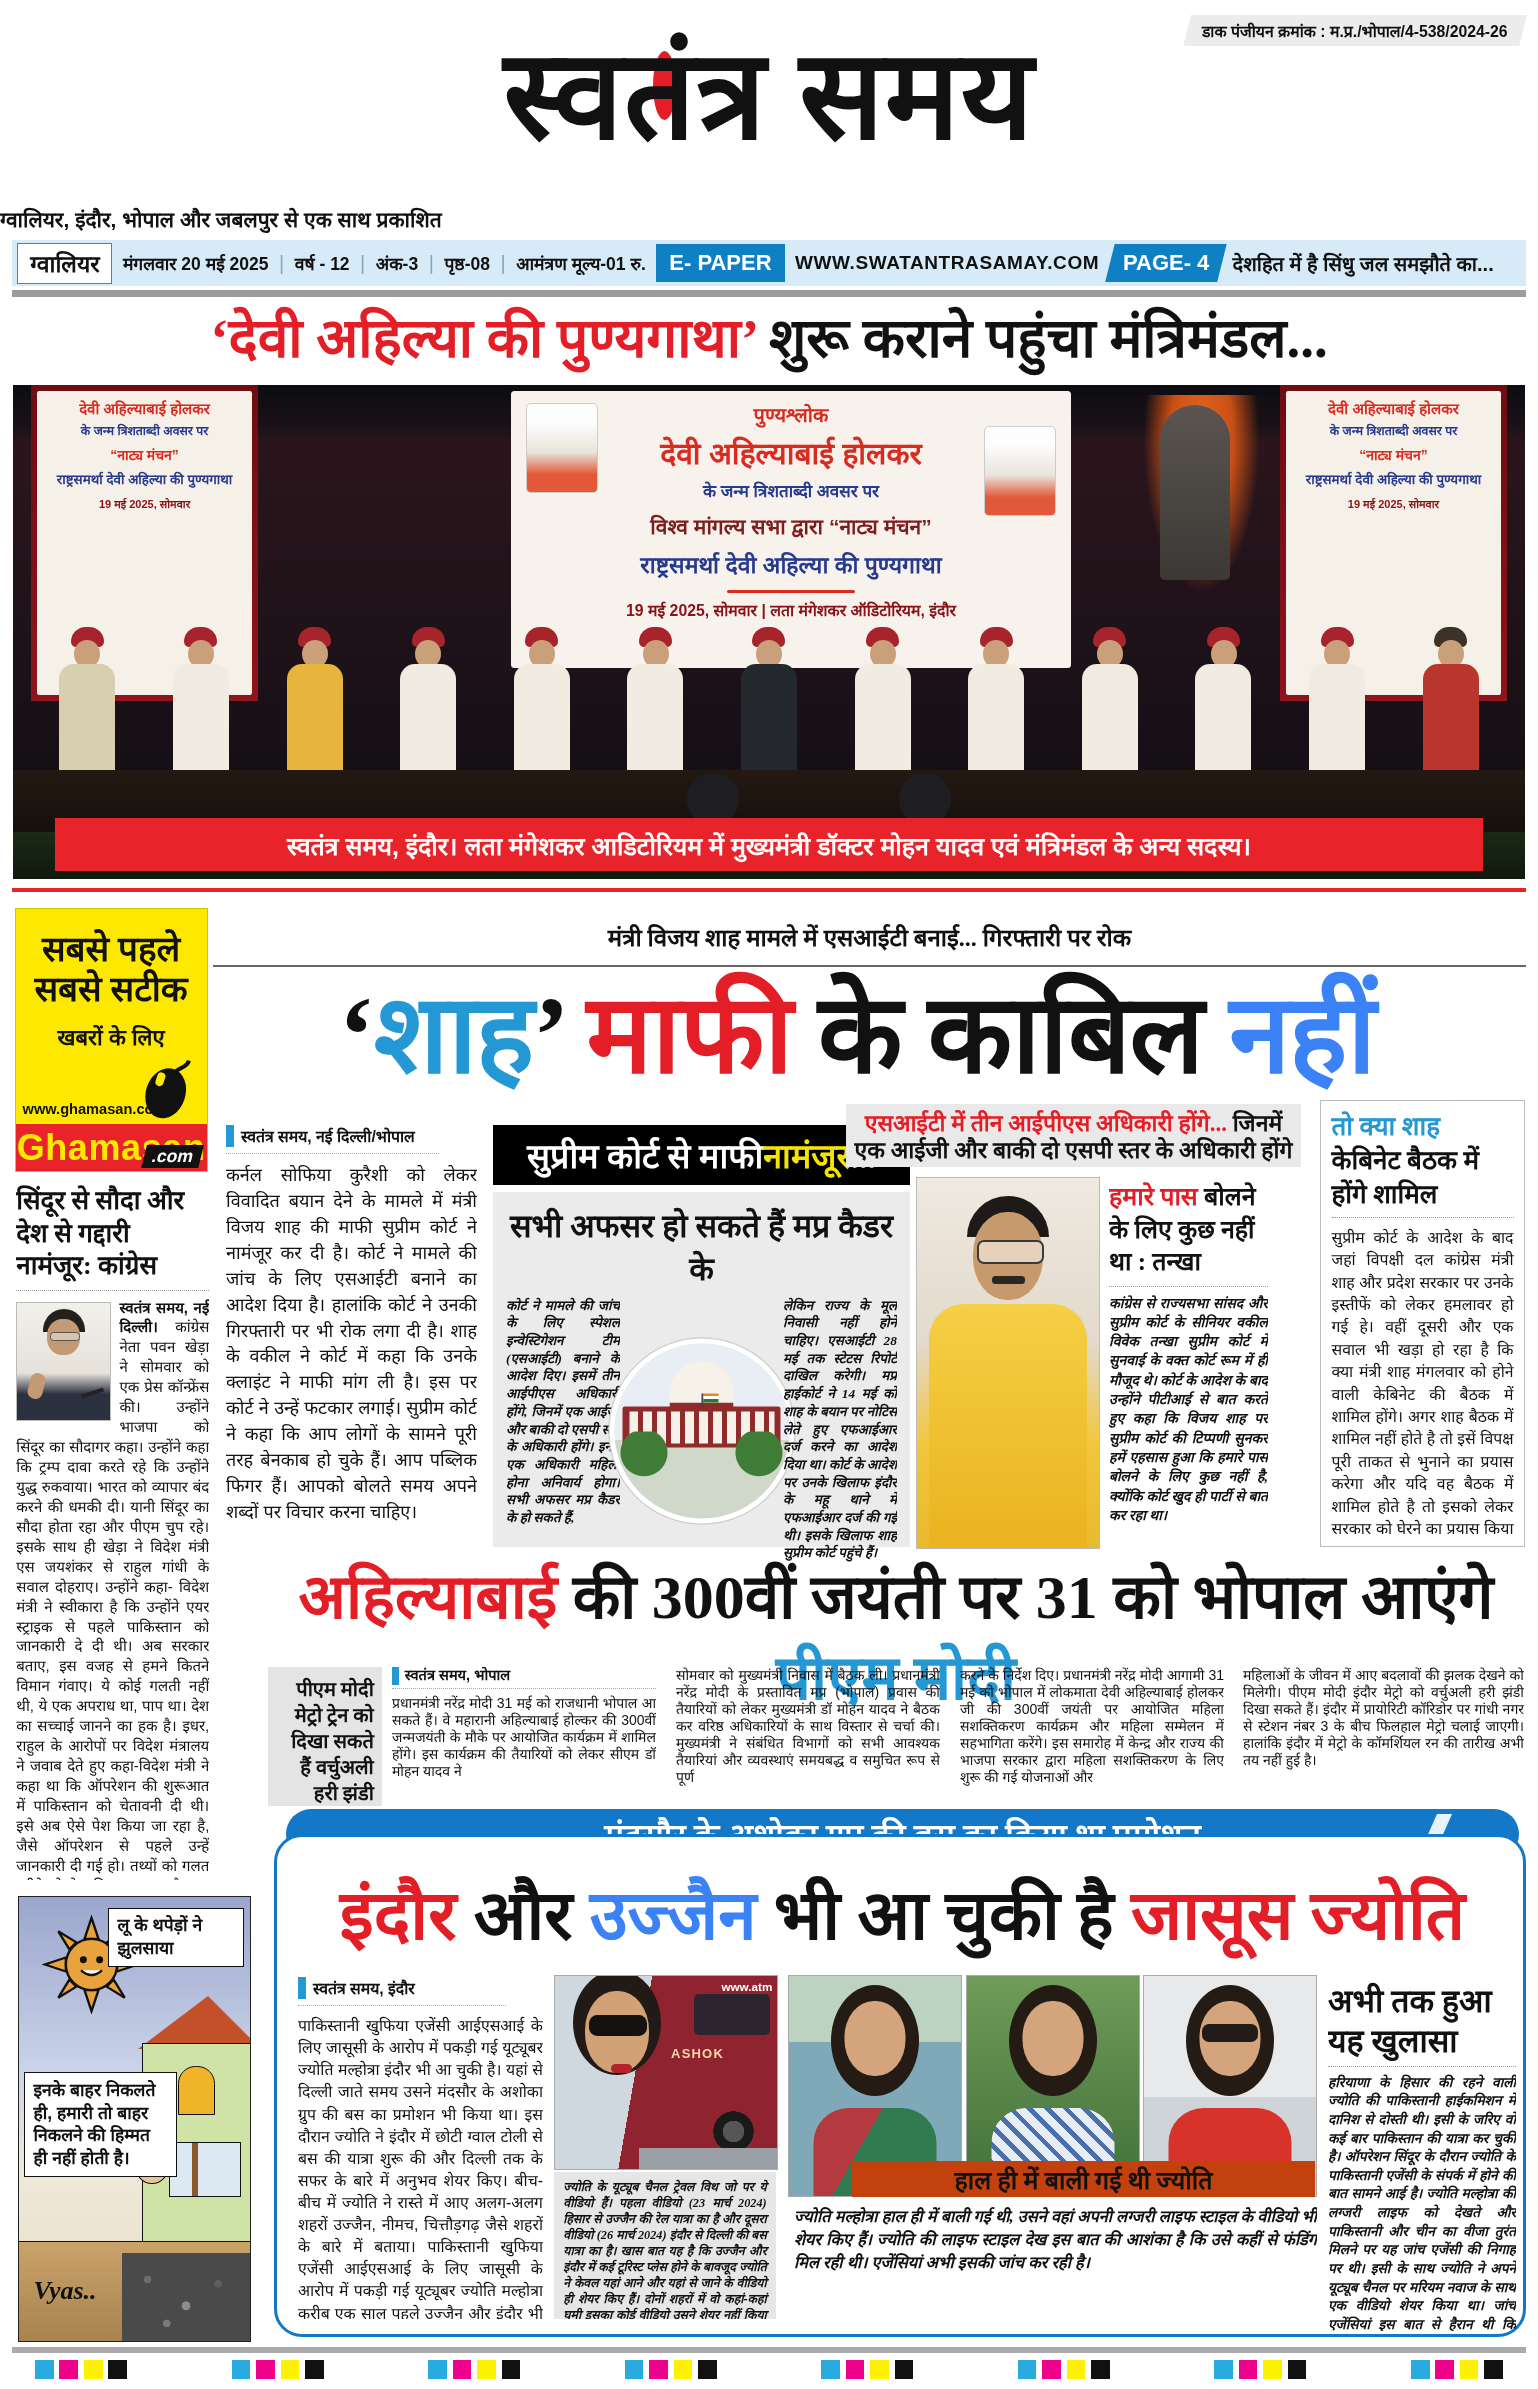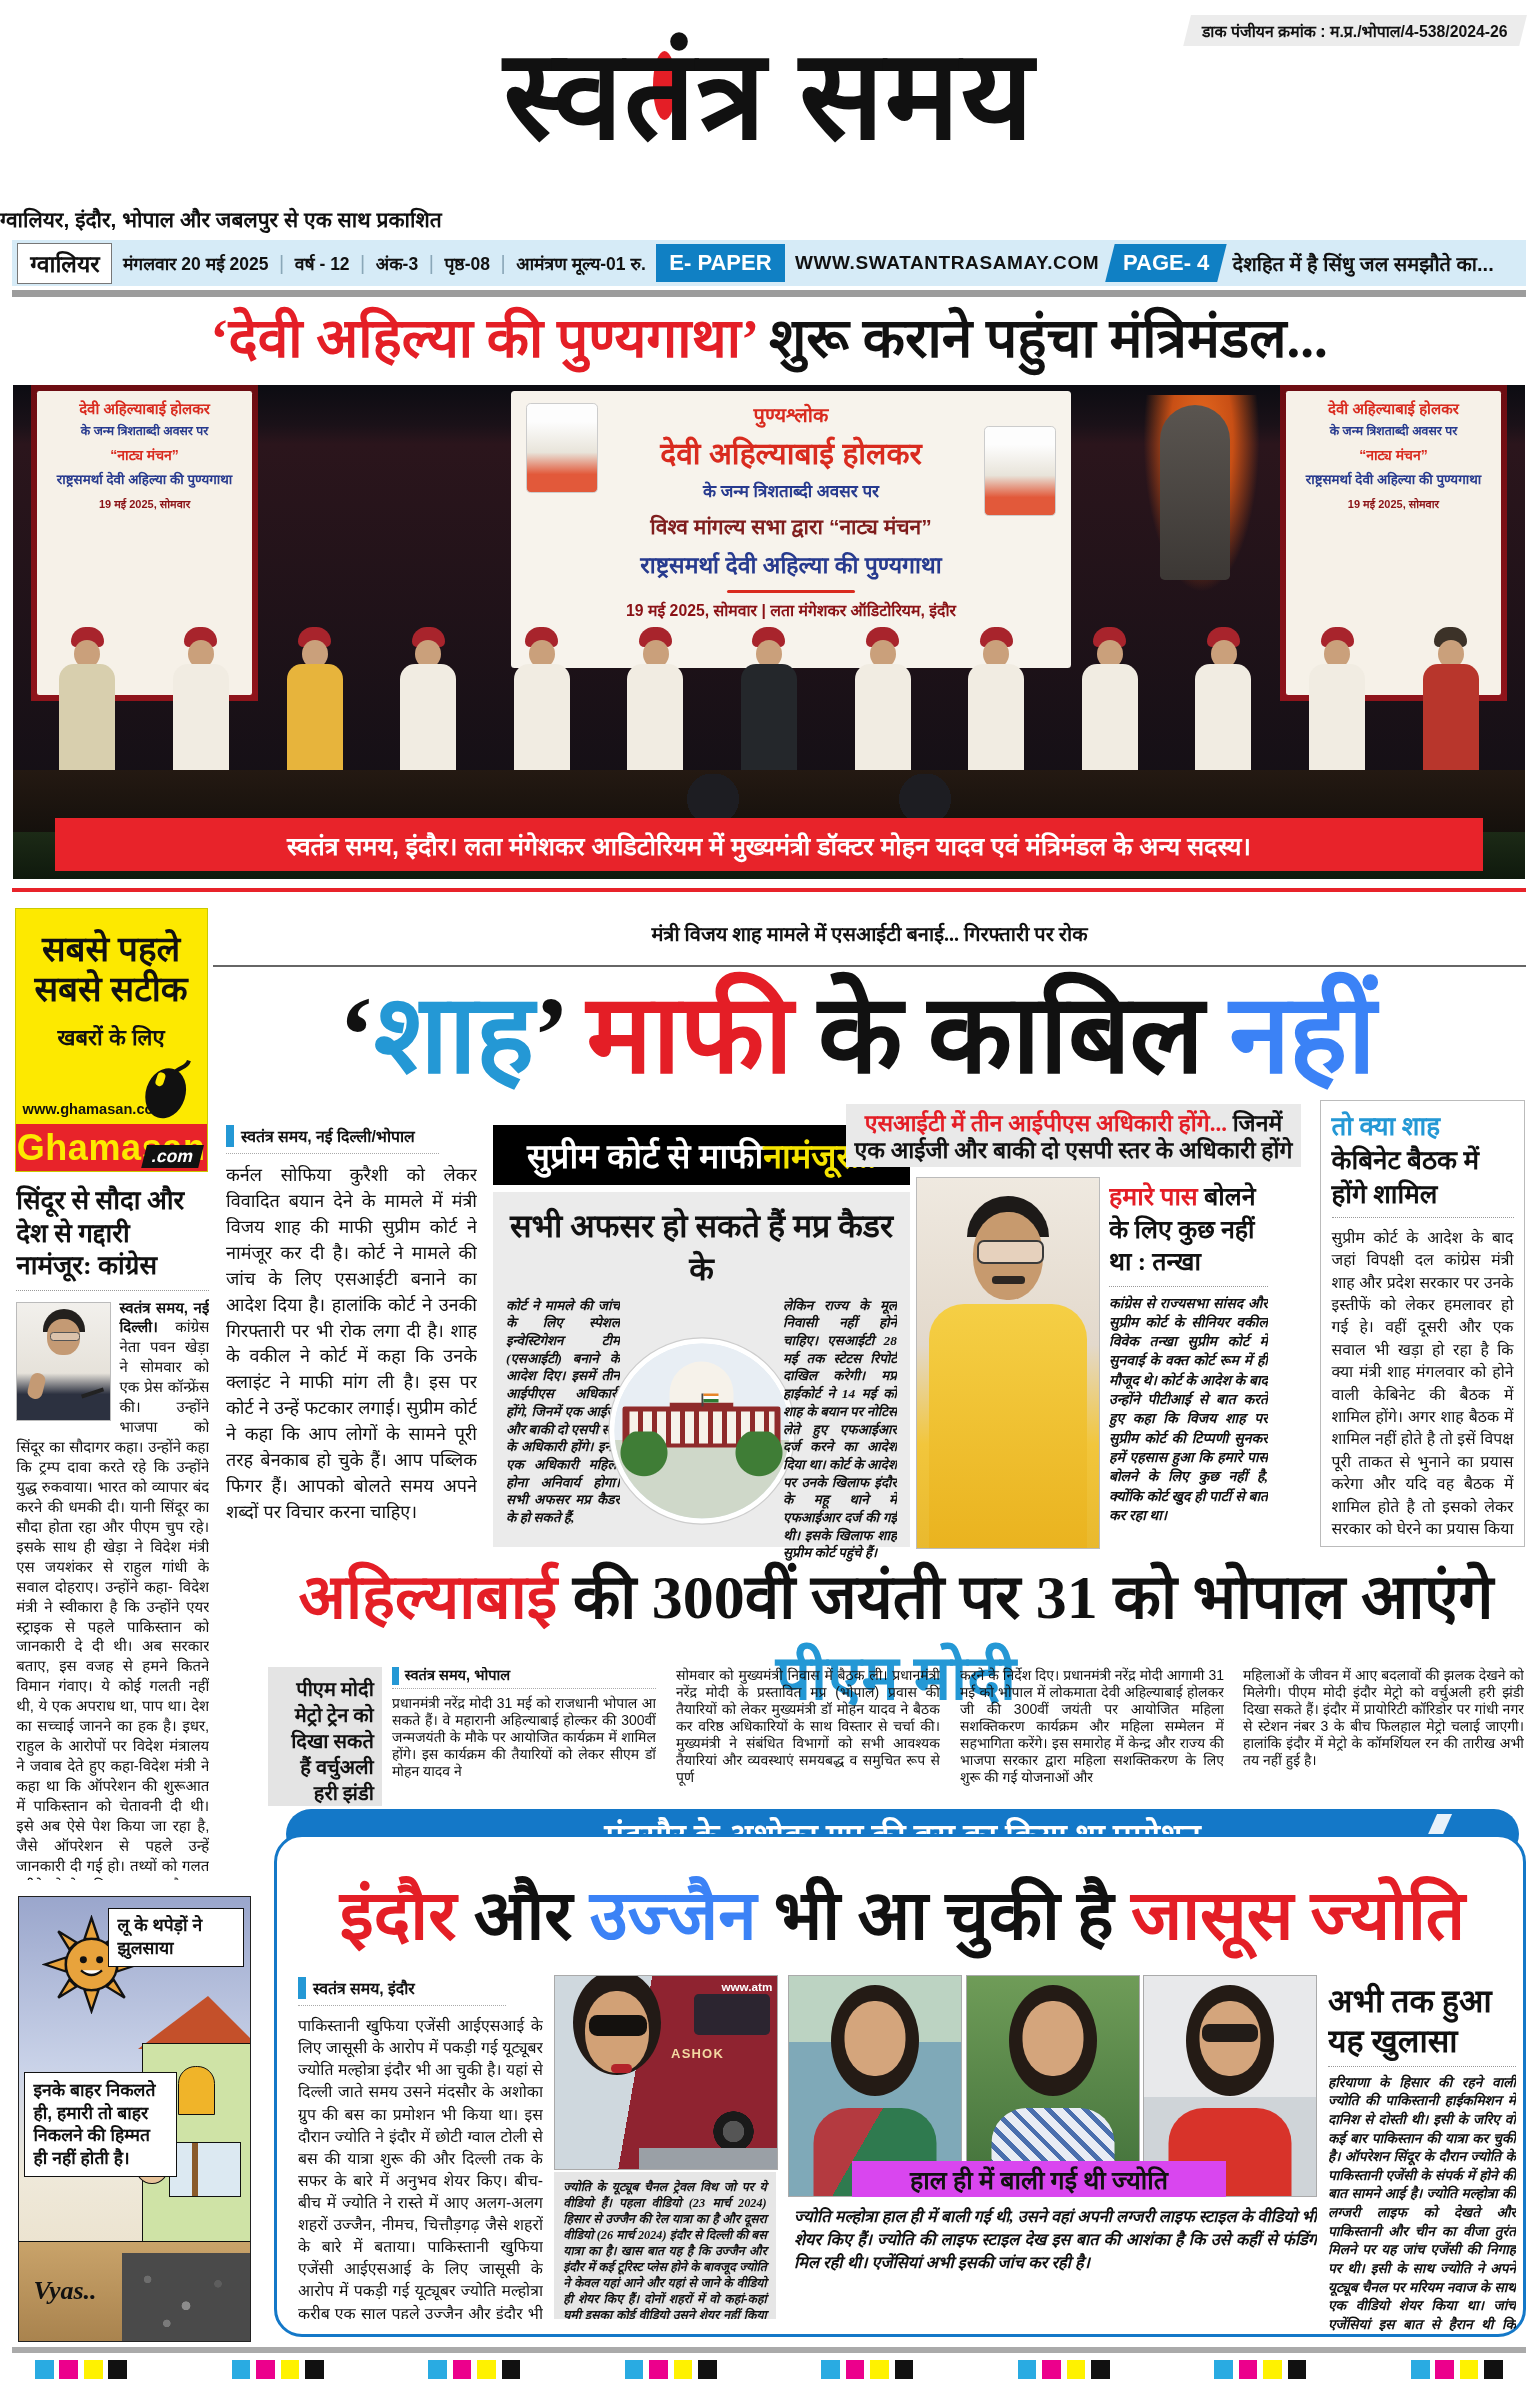--- a/index.html
+++ b/index.html
@@ -122,21 +122,21 @@
   .peek-turban{position:absolute;right:76px;top:238px;width:43px;height:20px;background:#f0d060;border:1.8px solid #111;border-radius:11.7px 11.7px 2.3px 2.3px;}
   .ground{position:absolute;left:0;right:0;bottom:0;height:99px;background:linear-gradient(#c9a36a,#a9834e);border-top:1.8px solid #111;}
   .gravel{position:absolute;right:0;bottom:0;width:55%;height:88px;background:
      radial-gradient(circle at 20% 30%,#6d6d6d 0 3.5px,transparent 4.1px),
      radial-gradient(circle at 50% 60%,#8c8c8c 0 4.1px,transparent 4.7px),
      radial-gradient(circle at 75% 35%,#5d5d5d 0 3.5px,transparent 4.1px),
      radial-gradient(circle at 35% 80%,#7a7a7a 0 3.5px,transparent 4.1px),#4a4a4a;}
   .signature{position:absolute;left:15px;bottom:35px;font-size:26px;font-weight:bold;font-style:italic;font-family:"Liberation Serif",serif;}
 
   
-  .kicker{left:213px;width:1313px;top:920px;text-align:center;font-size:20px;font-weight:900;font-family:"Liberation Serif",serif;}
+  .kicker{left:213px;width:1313px;top:920px;text-align:center;font-size:24px;font-weight:900;font-family:"Liberation Serif",serif;}
   .kicker-rule{left:213px;width:1313px;top:965px;height:1.8px;background:#666;}
   .mega{left:175px;width:1363px;top:967px;text-align:center;font-size:110px;font-weight:900;line-height:1.25;font-family:"Liberation Serif",serif;letter-spacing:-1.2px;}
 
   .colA{left:226px;top:1125px;width:251px;height:421px;}
   .mini-dl{font-size:15.8px;font-weight:900;border-left:8.2px solid #2498d5;padding-left:7px;}
   .mini-rule{border-top:1.2px dotted #aaa;margin:5.8px 0 9.3px 0;width:85%;}
   .colA .body-txt{font-size:18px;line-height:1.44;}
 
   .black-band{left:493px;top:1125px;width:417px;height:60px;background:#000;color:#fff;display:flex;align-items:center;justify-content:center;font-size:34px;font-weight:900;font-family:"Liberation Serif",serif;white-space:nowrap;}
   .c-yel{color:#f5e400;}
@@ -208,21 +208,21 @@
   .jp1{background:linear-gradient(#bcd3c2 0 30%,#7fa9b8 30% 100%);}
   .jp2{background:linear-gradient(#6f9c58,#41703a);}
   .jp3{background:linear-gradient(#e8e9eb 0 55%,#cfd4d8 55% 100%);}
   .jp .hair{position:absolute;left:50%;top:9.3px;transform:translateX(-50%);width:88px;height:111px;background:#241b15;border-radius:50%;}
   .jp .face{position:absolute;left:50%;top:24.5px;transform:translateX(-50%);width:61px;height:75px;background:#d4a57c;border-radius:48%;}
   .jp .torso{position:absolute;left:50%;bottom:0;transform:translateX(-50%);width:123px;height:88px;border-radius:35px 35px 0 0;}
   .jp1 .torso{background:linear-gradient(120deg,#b43a40 0 40%,#2f7a4f 40% 100%);}
   .jp2 .torso{background:repeating-linear-gradient(45deg,#e8ecf4 0 8.2px,#4a6fae 8.2px 13px);}
   .jp3 .torso{background:#d8332a;}
   .jp3 .glass{position:absolute;left:50%;top:48px;transform:translateX(-50%);width:56px;height:17.5px;background:#221c18;border-radius:7px;}
-  .jy-capbar{left:852px;top:2161px;width:374px;height:36px;background:#d946ef;display:flex;align-items:center;justify-content:center;font-size:25px;font-weight:900;font-family:"Liberation Serif",serif;position:absolute;}
+  .jy-capbar{left:852px;top:2161px;width:463px;height:36px;background:#c2410c;display:flex;align-items:center;justify-content:center;font-size:25px;font-weight:900;font-family:"Liberation Serif",serif;position:absolute;}
   .jy-captext{left:794px;top:2206px;width:523px;height:111px;font-size:16.3px;line-height:1.4;font-style:italic;font-family:"Liberation Serif",serif;font-weight:bold;}
   .reveal{left:1328px;top:1969px;width:188px;height:350px;margin-top:12px;}
   .rv-head{font-size:32px;font-weight:900;line-height:1.25;font-family:"Liberation Serif",serif;}
   .rv-rule{border-top:1.8px dotted #999;margin:4.7px 0 7px 0;}
   .rv-body{font-size:13.7px;line-height:1.36;font-style:italic;font-family:"Liberation Serif",serif;font-weight:bold;}
 
   
   .bottom-rule{left:11.7px;right:11.7px;top:2347px;height:5.8px;background:#aaaaaa;}
   .cmyk-row{left:35px;right:35px;top:2360px;height:20px;display:flex;justify-content:space-between;}
   .cmyk-group{display:flex;gap:5.8px;}

